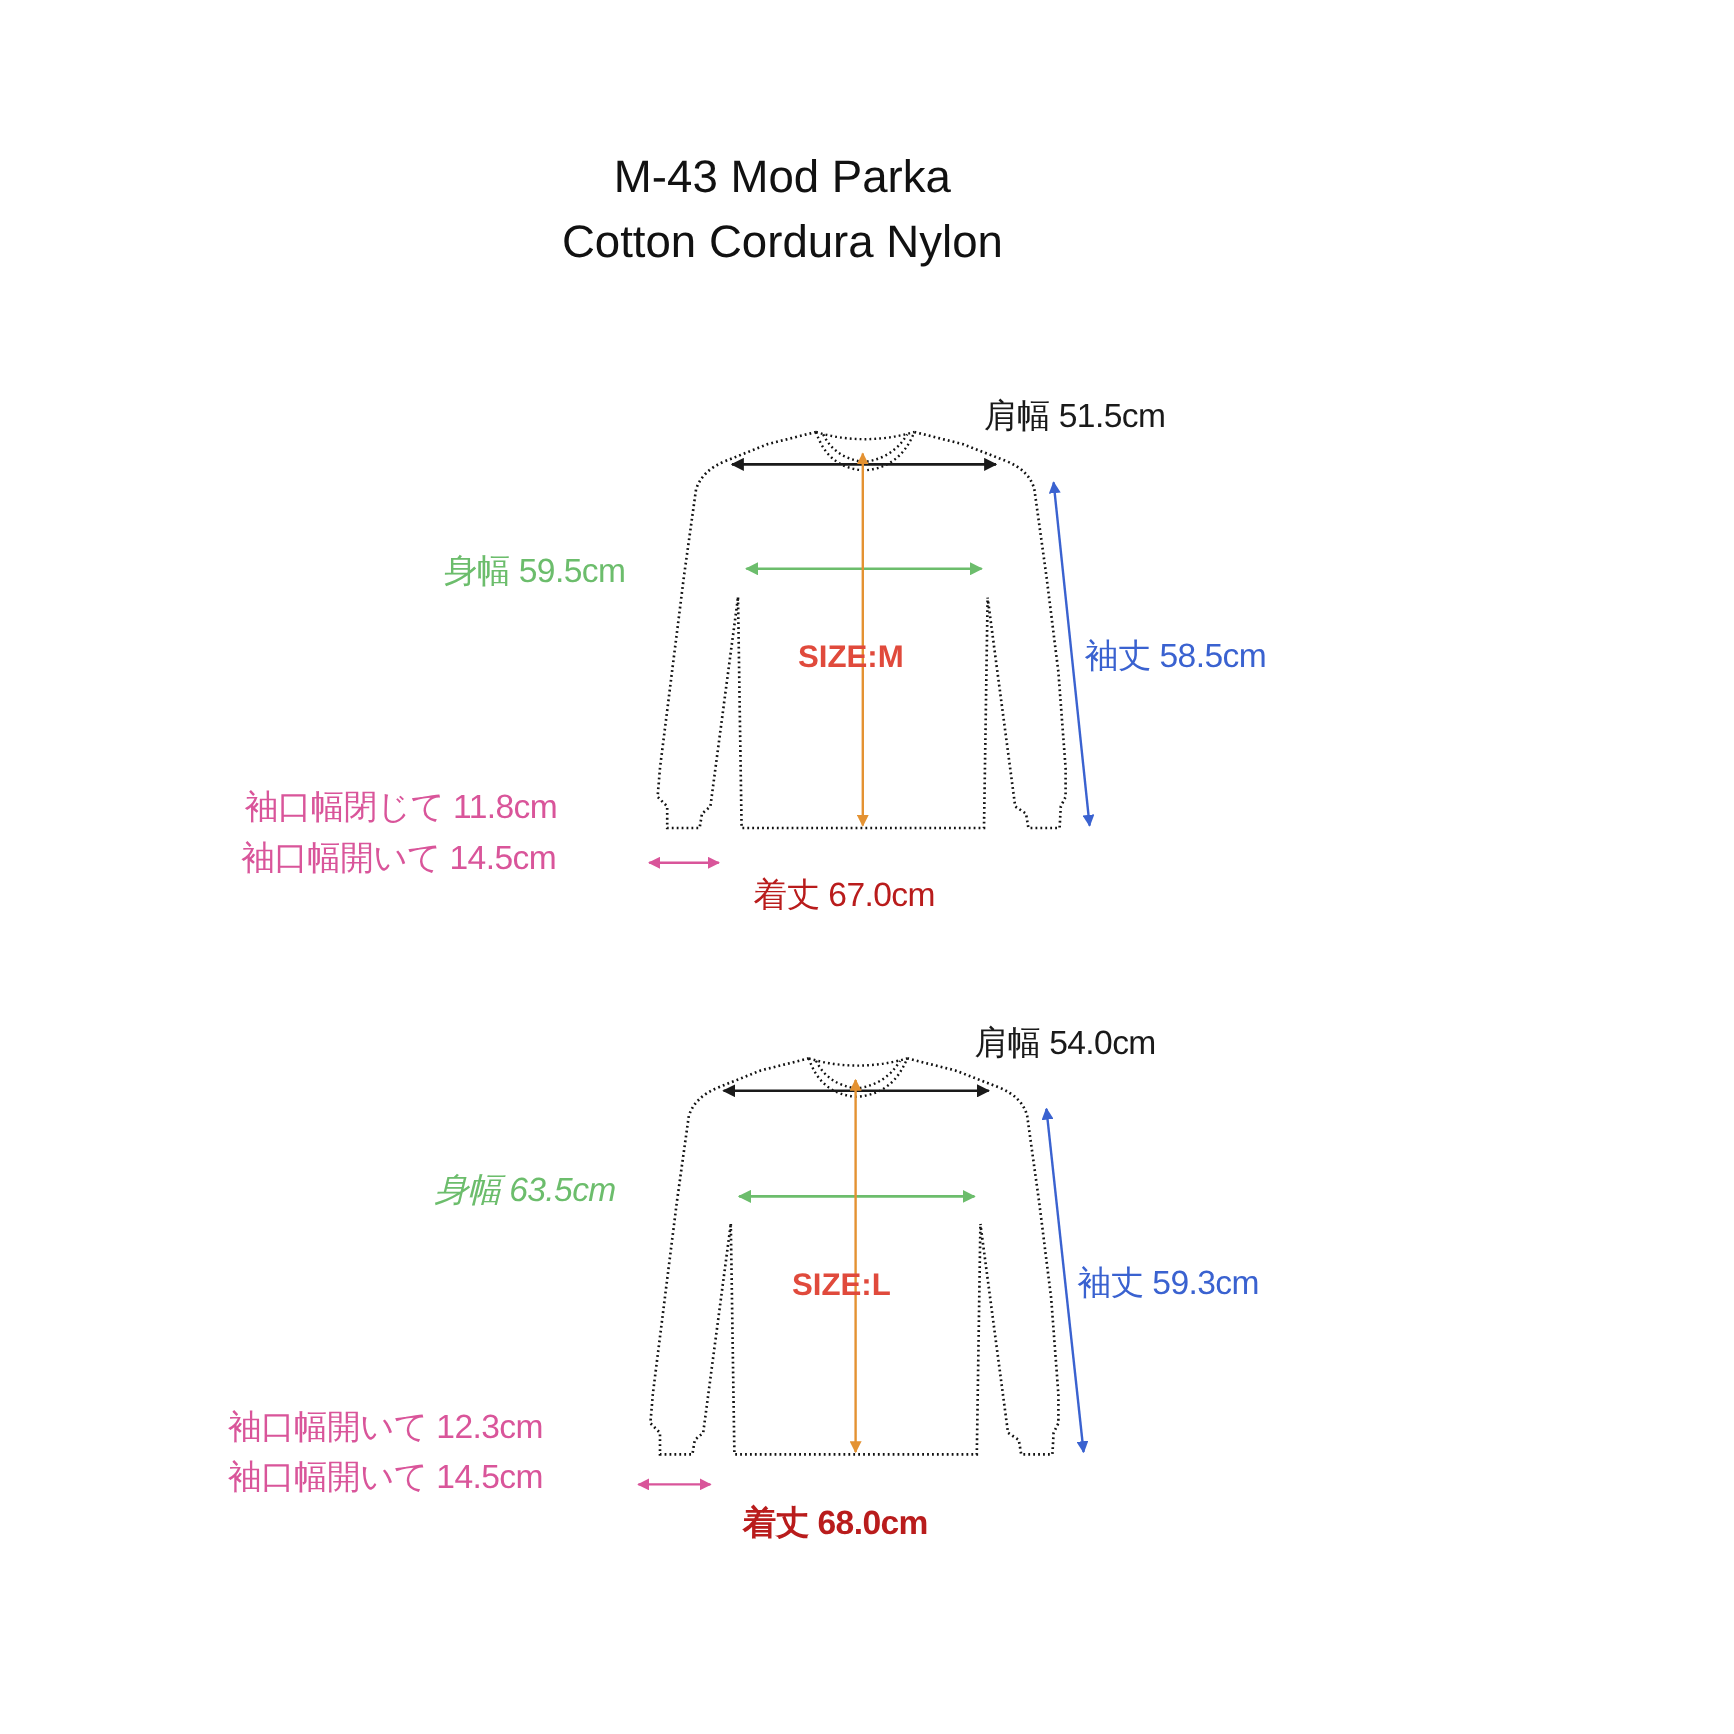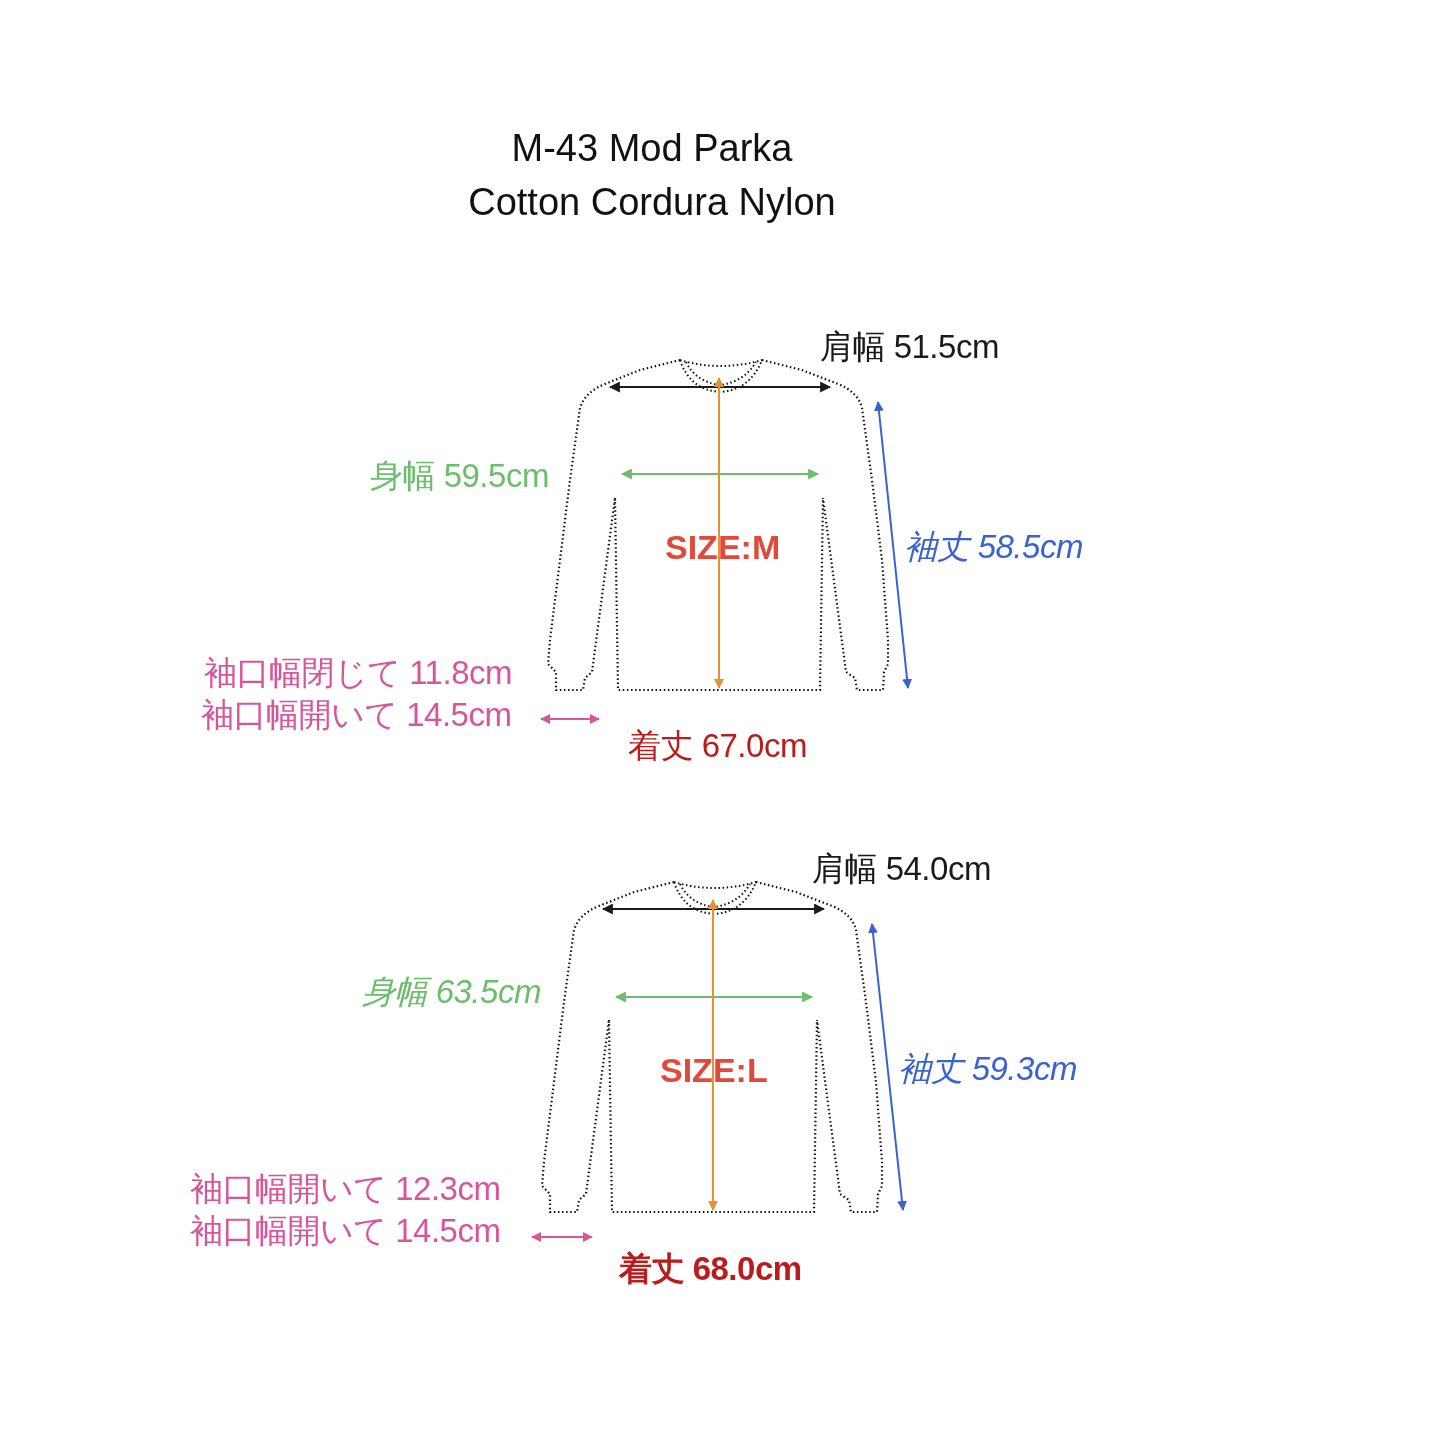--- a/index.html
+++ b/index.html
@@ -2,27 +2,27 @@
 <html><head>
 <meta charset="utf-8">
 <style>
   html, body { margin: 0; padding: 0; background: #ffffff; }
   body { width: 1445px; height: 1445px; position: relative; overflow: hidden;
          font-family: "Liberation Sans", "DejaVu Sans", sans-serif; }
   .title { position: absolute; left: 0; width: 1304px; text-align: center;
            color: #111111; font-size: 38px; font-weight: 500; line-height: 54px; }
   .title.l1 { top: 121px; }
   .title.l2 { top: 175px; }
-  .lbl { position: absolute; white-space: nowrap; font-size: 33px; line-height: 40px; letter-spacing: -0.5px; }
+  .lbl { position: absolute; white-space: nowrap; font-size: 28px; line-height: 40px; letter-spacing: -0.5px; }
   .lbl.black { color: #1a1a1a; }
   .lbl.green { color: #6cbd6c; }
-  .lbl.blue { color: #3a62d0; font-style: italic; }
+  .lbl.blue { color: #3a62d0; }
   .lbl.pink { color: #d9559a; }
   .lbl.orange { color: #b91c1c; margin-top: 12px; }
-  .size { position: absolute; font-size: 34px; font-weight: 700; color: #e04a3c; line-height: 40px; }
+  .size { position: absolute; font-size: 26px; font-weight: 700; color: #e04a3c; line-height: 40px; }
   svg.fig { position: absolute; left: 0; top: 0; }
 </style>
 </head>
 <body>
 
 <div class="title l1">M-43 Mod Parka</div>
 <div class="title l2">Cotton Cordura Nylon</div>
 
 <svg class="fig" width="1445" height="1445" viewBox="0 0 1445 1445">
   <defs>

